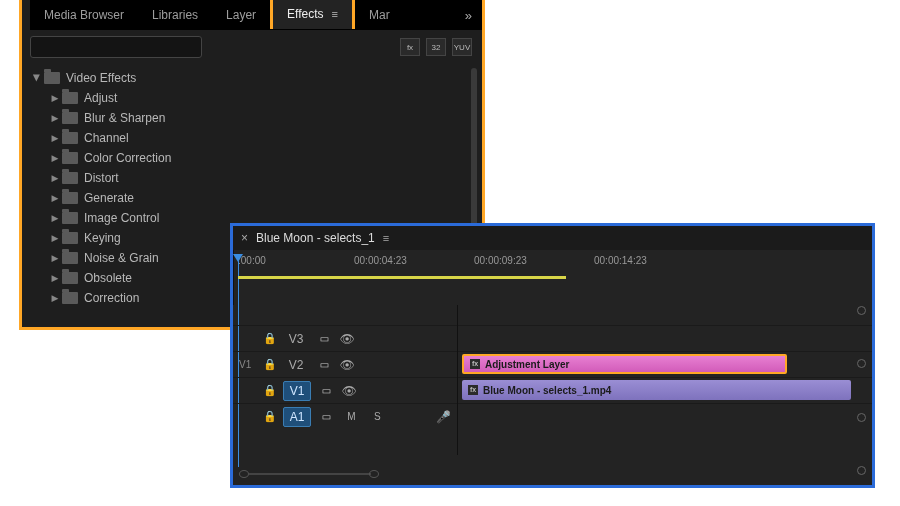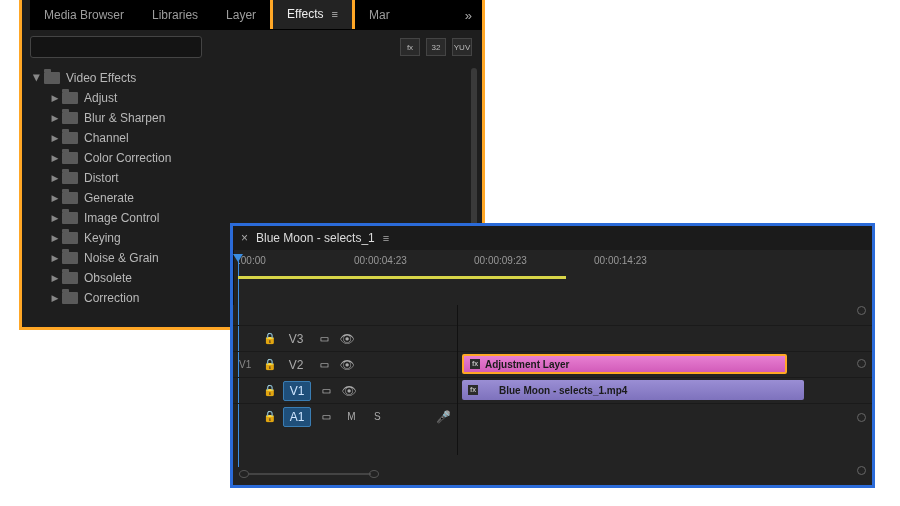--- a/index.html
+++ b/index.html
@@ -208,24 +208,23 @@
     font-size: 10px; color: #1b1b1b;
     display: flex; align-items: center; padding: 0 6px;
     overflow: hidden; white-space: nowrap;
   }
   .clip.adj {
     left: 4px; width: 325px;
     background: linear-gradient(180deg, #e77fd1 0%, #d25cb9 100%);
     border: 2px solid #ffa726;
   }
   .clip.vid {
-    left: 4px; width: 342px;
+    left: 4px; width: 389px;
     background: linear-gradient(180deg, #9a8ed4 0%, #7e72bd 100%);
     color: #1b1b1b;
-    gap: 16px;
   }
   .clip .fx {
     width: 10px; height: 10px; background: #2b2b2b;
     margin-right: 5px; display:inline-block;
     font-size: 7px; color: #bbb; text-align:center; line-height:10px;
   }
 
   .side-dots {
     position: absolute; right: 6px; top: 80px; bottom: 10px;
     display: flex; flex-direction: column; justify-content: space-between;

